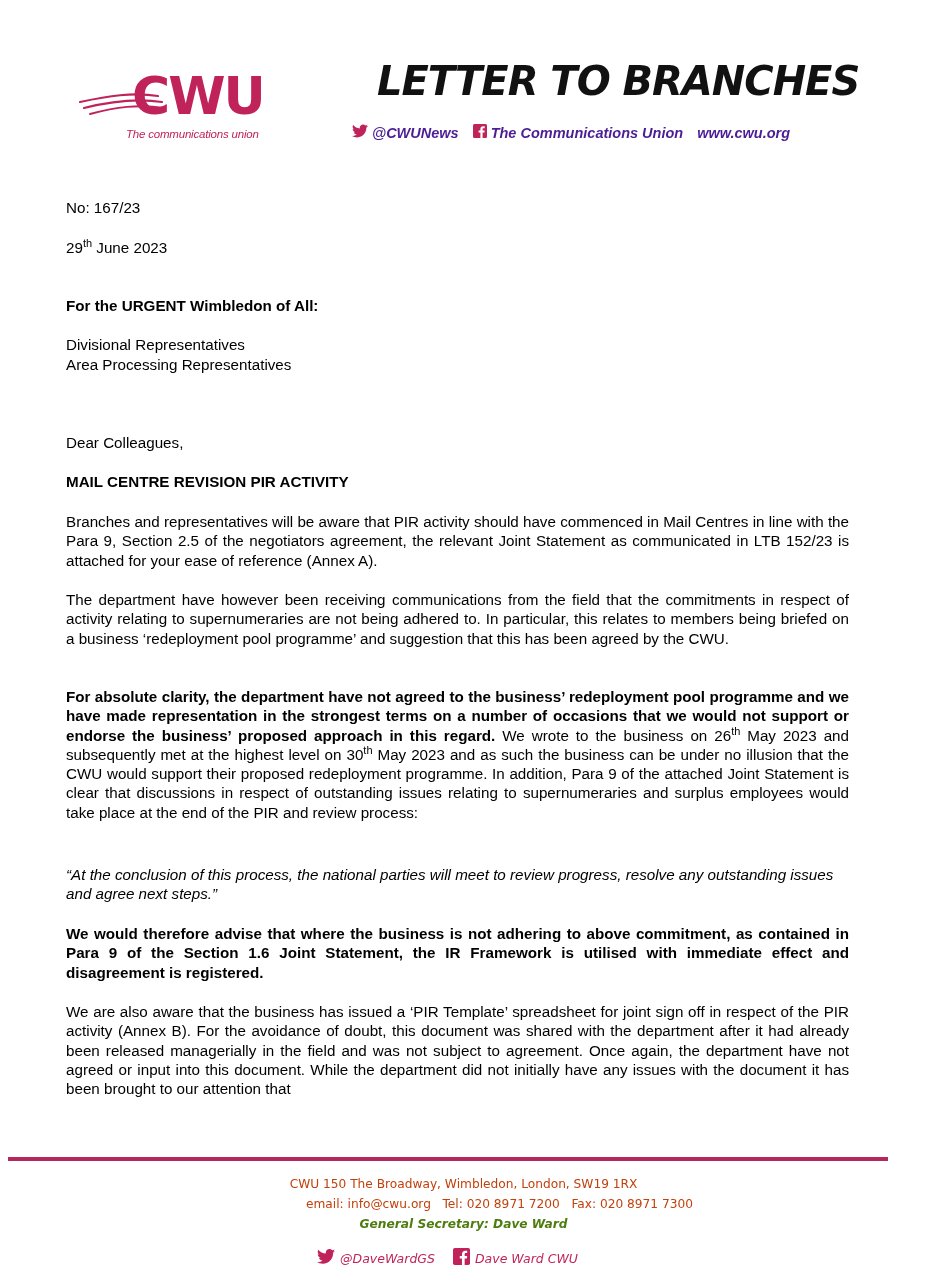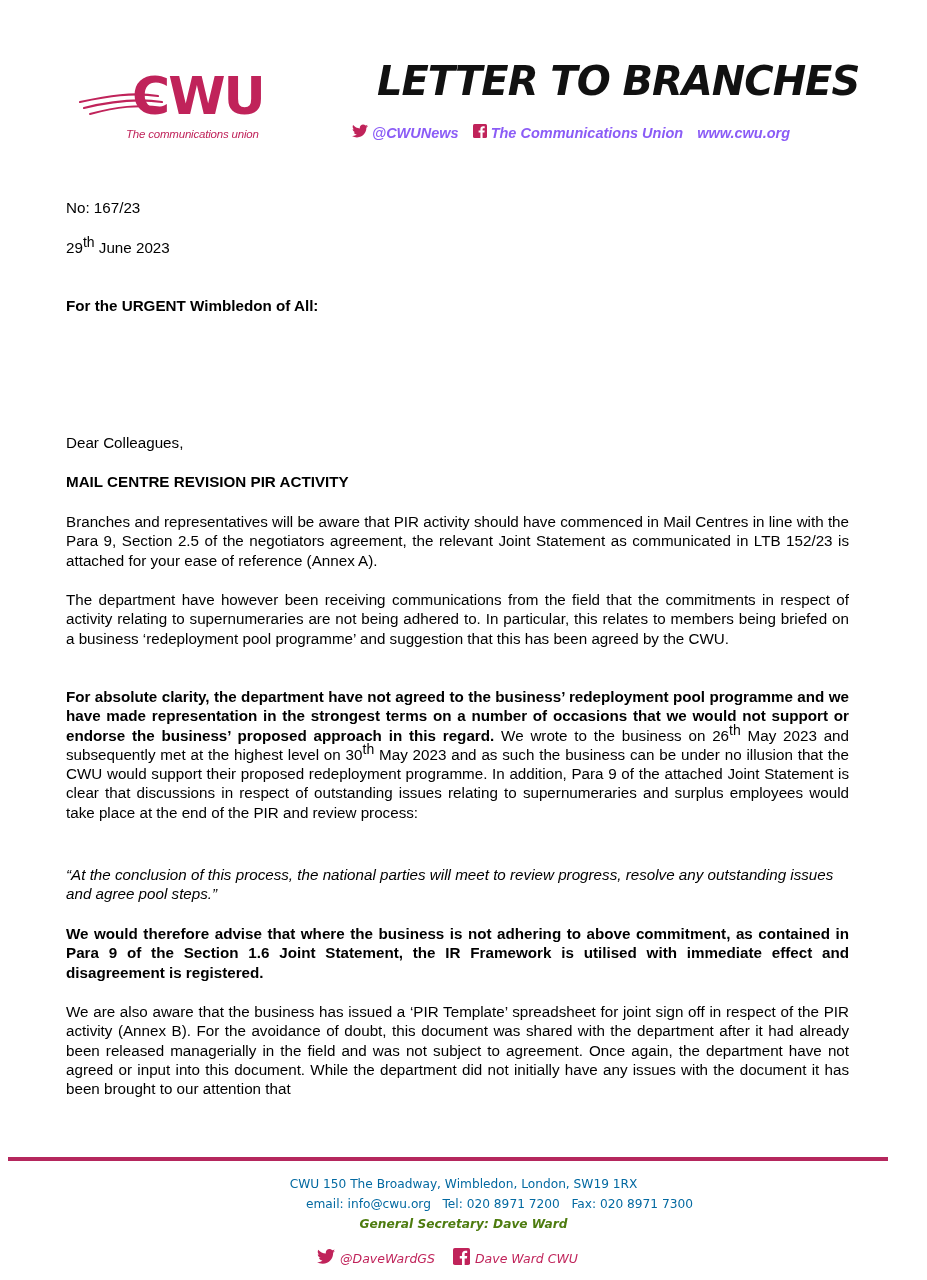--- a/index.html
+++ b/index.html
@@ -2,30 +2,30 @@
 <html><head>
   <meta charset="utf-8">
   <style>
     html, body { margin: 0; padding: 0; background: #ffffff; }
     body { width: 927px; height: 1280px; position: relative; overflow: hidden;
            font-family: "Liberation Sans", sans-serif; color: #000; }
     .logo { position: absolute; left: 78px; top: 62px; width: 210px; height: 90px; }
     .logo svg { position: absolute; left: 0; top: 0; }
     .logo-tag { position: absolute; left: 48px; top: 66px; font-size: 11.5px; font-style: italic; color: #c0235a; white-space: nowrap; letter-spacing: -0.2px; }
     .ltb-title { position: absolute; left: 352px; top: 58px; font-family: "DejaVu Sans", sans-serif; font-weight: bold; font-style: italic; font-size: 40px; letter-spacing: -1px; color: #111; white-space: nowrap; margin-left: 25px; }
-    .social { position: absolute; left: 352px; top: 124px; font-size: 14.5px; font-weight: bold; font-style: italic; color: #8b5cf6; white-space: nowrap; display: flex; align-items: center; }
+    .social { position: absolute; left: 352px; top: 124px; font-size: 14.5px; font-weight: bold; font-style: italic; color: #4c1d95; white-space: nowrap; display: flex; align-items: center; }
     .social .ico { display: inline-block; margin-right: 4px; }
     .social .gap { display: inline-block; width: 14px; }
     .body-text { position: absolute; left: 66px; width: 783px; font-size: 15.2px; line-height: 19.2px; }
     .p { position: absolute; left: 66px; width: 783px; font-size: 15.2px; line-height: 19.3px; text-align: justify; }
     .bold { font-weight: bold; }
     .italic { font-style: italic; }
-    sup { font-size: 14px; line-height: 0; vertical-align: super; }
+    sup { font-size: 11px; line-height: 0; vertical-align: super; }
     .footer-rule { position: absolute; left: 8px; top: 1157px; width: 880px; height: 4px; background: #b5275d; }
-    .footer { position: absolute; left: 0; width: 927px; text-align: center; font-family: "DejaVu Sans", sans-serif; font-size: 12.2px; color: #0369a1; }
+    .footer { position: absolute; left: 0; width: 927px; text-align: center; font-family: "DejaVu Sans", sans-serif; font-size: 12.2px; color: #c2410c; }
     .footer-social { position: absolute; left: 0; top: 1248px; width: 895px; display: flex; justify-content: center; align-items: center; font-family: "DejaVu Sans", sans-serif; font-size: 12.5px; font-style: italic; color: #c0235a; }
     .footer-social .ico { margin-right: 5px; display: inline-block; }
     .footer-social .gap { width: 18px; display: inline-block; }
   </style>
 </head>
 <body>
 
 <div class="logo">
   <svg width="210" height="66" viewBox="0 0 210 66">
     <g fill="none" stroke="#c0235a" stroke-linecap="round">
@@ -58,33 +58,35 @@
   <span class="gap"></span>
   <span>www.cwu.org</span>
 </div>
 
 <div class="body-text" style="top:198px;">No: 167/23</div>
 <div class="body-text" style="top:238px;"><span>29</span><sup>th</sup><span> June 2023</span></div>
 
 <div class="body-text bold" style="top:296px;">For the URGENT Wimbledon of All:</div>
 
 <div class="body-text" style="top:335px; line-height:19.5px;">
+  <div>Divisional Representatives</div>
+  <div>Area Processing Representatives</div>
 </div>
 
 <div class="body-text" style="top:433px;">Dear Colleagues,</div>
 
 <div class="body-text bold" style="top:472px;">MAIL CENTRE REVISION PIR ACTIVITY</div>
 
 <div class="p" style="top:512px;">Branches and representatives will be aware that PIR activity should have commenced in Mail Centres in line with the Para 9, Section 2.5 of the negotiators agreement, the relevant Joint Statement as communicated in LTB 152/23 is attached for your ease of reference (Annex A).</div>
 
 <div class="p" style="top:590px;">The department have however been receiving communications from the field that the commitments in respect of activity relating to supernumeraries are not being adhered to. In particular, this relates to members being briefed on a business ‘redeployment pool programme’ and suggestion that this has been agreed by the CWU.</div>
 
 <div class="p" style="top:687px;"><span class="bold">For absolute clarity, the department have not agreed to the business’ redeployment pool programme and we have made representation in the strongest terms on a number of occasions that we would not support or endorse the business’ proposed approach in this regard.</span><span> We wrote to the business on 26</span><sup>th</sup><span> May 2023 and subsequently met at the highest level on 30</span><sup>th</sup><span> May 2023 and as such the business can be under no illusion that the CWU would support their proposed redeployment programme. In addition, Para 9 of the attached Joint Statement is clear that discussions in respect of outstanding issues relating to supernumeraries and surplus employees would take place at the end of the PIR and review process:</span></div>
 
-<div class="p italic" style="top:865px; text-align:left;">“At the conclusion of this process, the national parties will meet to review progress, resolve any outstanding issues and agree pool steps.”</div>
+<div class="p italic" style="top:865px; text-align:left;">“At the conclusion of this process, the national parties will meet to review progress, resolve any outstanding issues and agree next steps.”</div>
 
 <div class="p bold" style="top:924px;">We would therefore advise that where the business is not adhering to above commitment, as contained in Para 9 of the Section 1.6 Joint Statement, the IR Framework is utilised with immediate effect and disagreement is registered.</div>
 
 <div class="p" style="top:1002px;">We are also aware that the business has issued a ‘PIR Template’ spreadsheet for joint sign off in respect of the PIR activity (Annex B). For the avoidance of doubt, this document was shared with the department after it had already been released managerially in the field and was not subject to agreement. Once again, the department have not agreed or input into this document. While the department did not initially have any issues with the document it has been brought to our attention that</div>
 
 <div class="footer-rule"></div>
 <div class="footer" style="top:1177px;">CWU 150 The Broadway, Wimbledon, London, SW19 1RX</div>
 <div class="footer" style="top:1197px; white-space:pre;margin-left:36px;">email: info@cwu.org   Tel: 020 8971 7200   Fax: 020 8971 7300</div>
 <div class="footer" style="top:1217px; font-style:italic; font-weight:bold; color:#4d7c0f;">General Secretary: Dave Ward</div>
 

